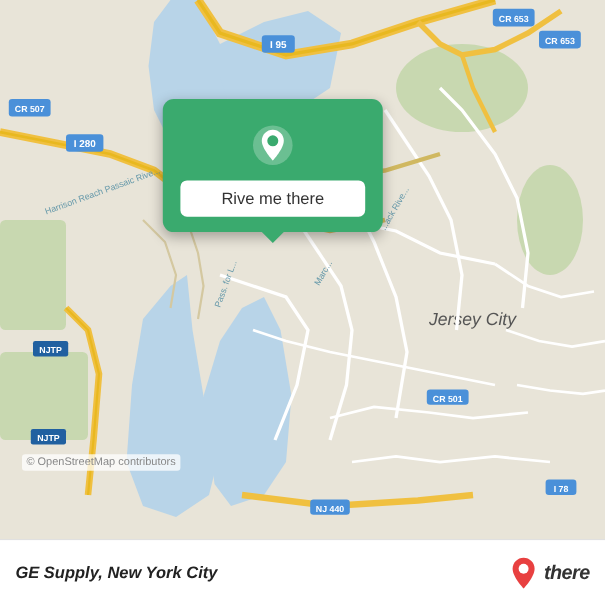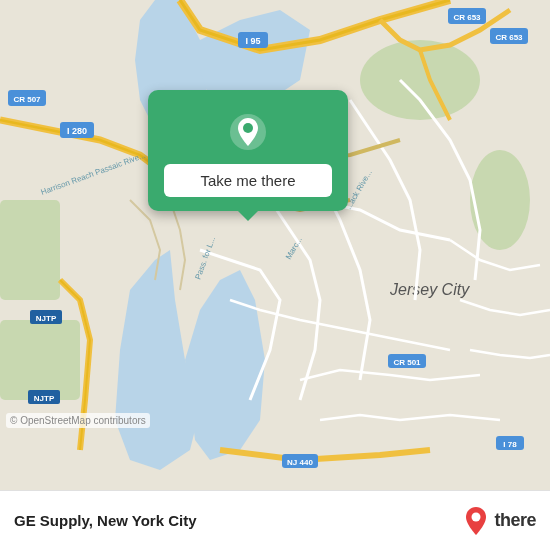--- a/index.html
+++ b/index.html
@@ -91,39 +91,40 @@
       background: white;
       display: flex;
       align-items: center;
       justify-content: space-between;
       padding: 0 14px;
       border-top: 1px solid #e0e0e0;
       position: absolute;
       bottom: 0;
       left: 0;
       z-index: 20;
+      font-style: italic;
     }
 
     #bottom-left {
       display: flex;
       flex-direction: column;
     }
 
     #location-name {
       font-size: 15px;
       font-weight: 600;
       color: #222;
     }
 
     #osm-credit {
       font-size: 10px;
       color: #888;
       position: absolute;
       bottom: 62px;
-      left: 6px;
+      left: 20px;
       background: rgba(255,255,255,0.75);
       padding: 2px 4px;
       border-radius: 3px;
     }
 
     #moovit-logo {
       display: flex;
       align-items: center;
       gap: 4px;
     }
@@ -230,21 +231,21 @@
     </div>
 
     <div id="popup-card">
 
       <svg id="pin-icon" viewBox="0 0 44 44" xmlns="http://www.w3.org/2000/svg">
         <circle cx="22" cy="22" r="18" fill="rgba(255,255,255,0.25)"></circle>
         <path d="M22 8 C16.48 8 12 12.48 12 18 C12 25.25 22 36 22 36 C22 36 32 25.25 32 18 C32 12.48 27.52 8 22 8Z" fill="white"></path>
         <circle cx="22" cy="18" r="5" fill="#3aaa6e"></circle>
       </svg>
 
-      <button id="take-me-there-btn">Take me there</button>
+      <button id="take-me-there-btn">Rive me there</button>
     </div>
 
   </div>
 
   <div id="bottom-bar">
     <div id="bottom-left">
       <span id="location-name">
         <span>GE Supply,</span>
         <span>New York City</span>
       </span>

